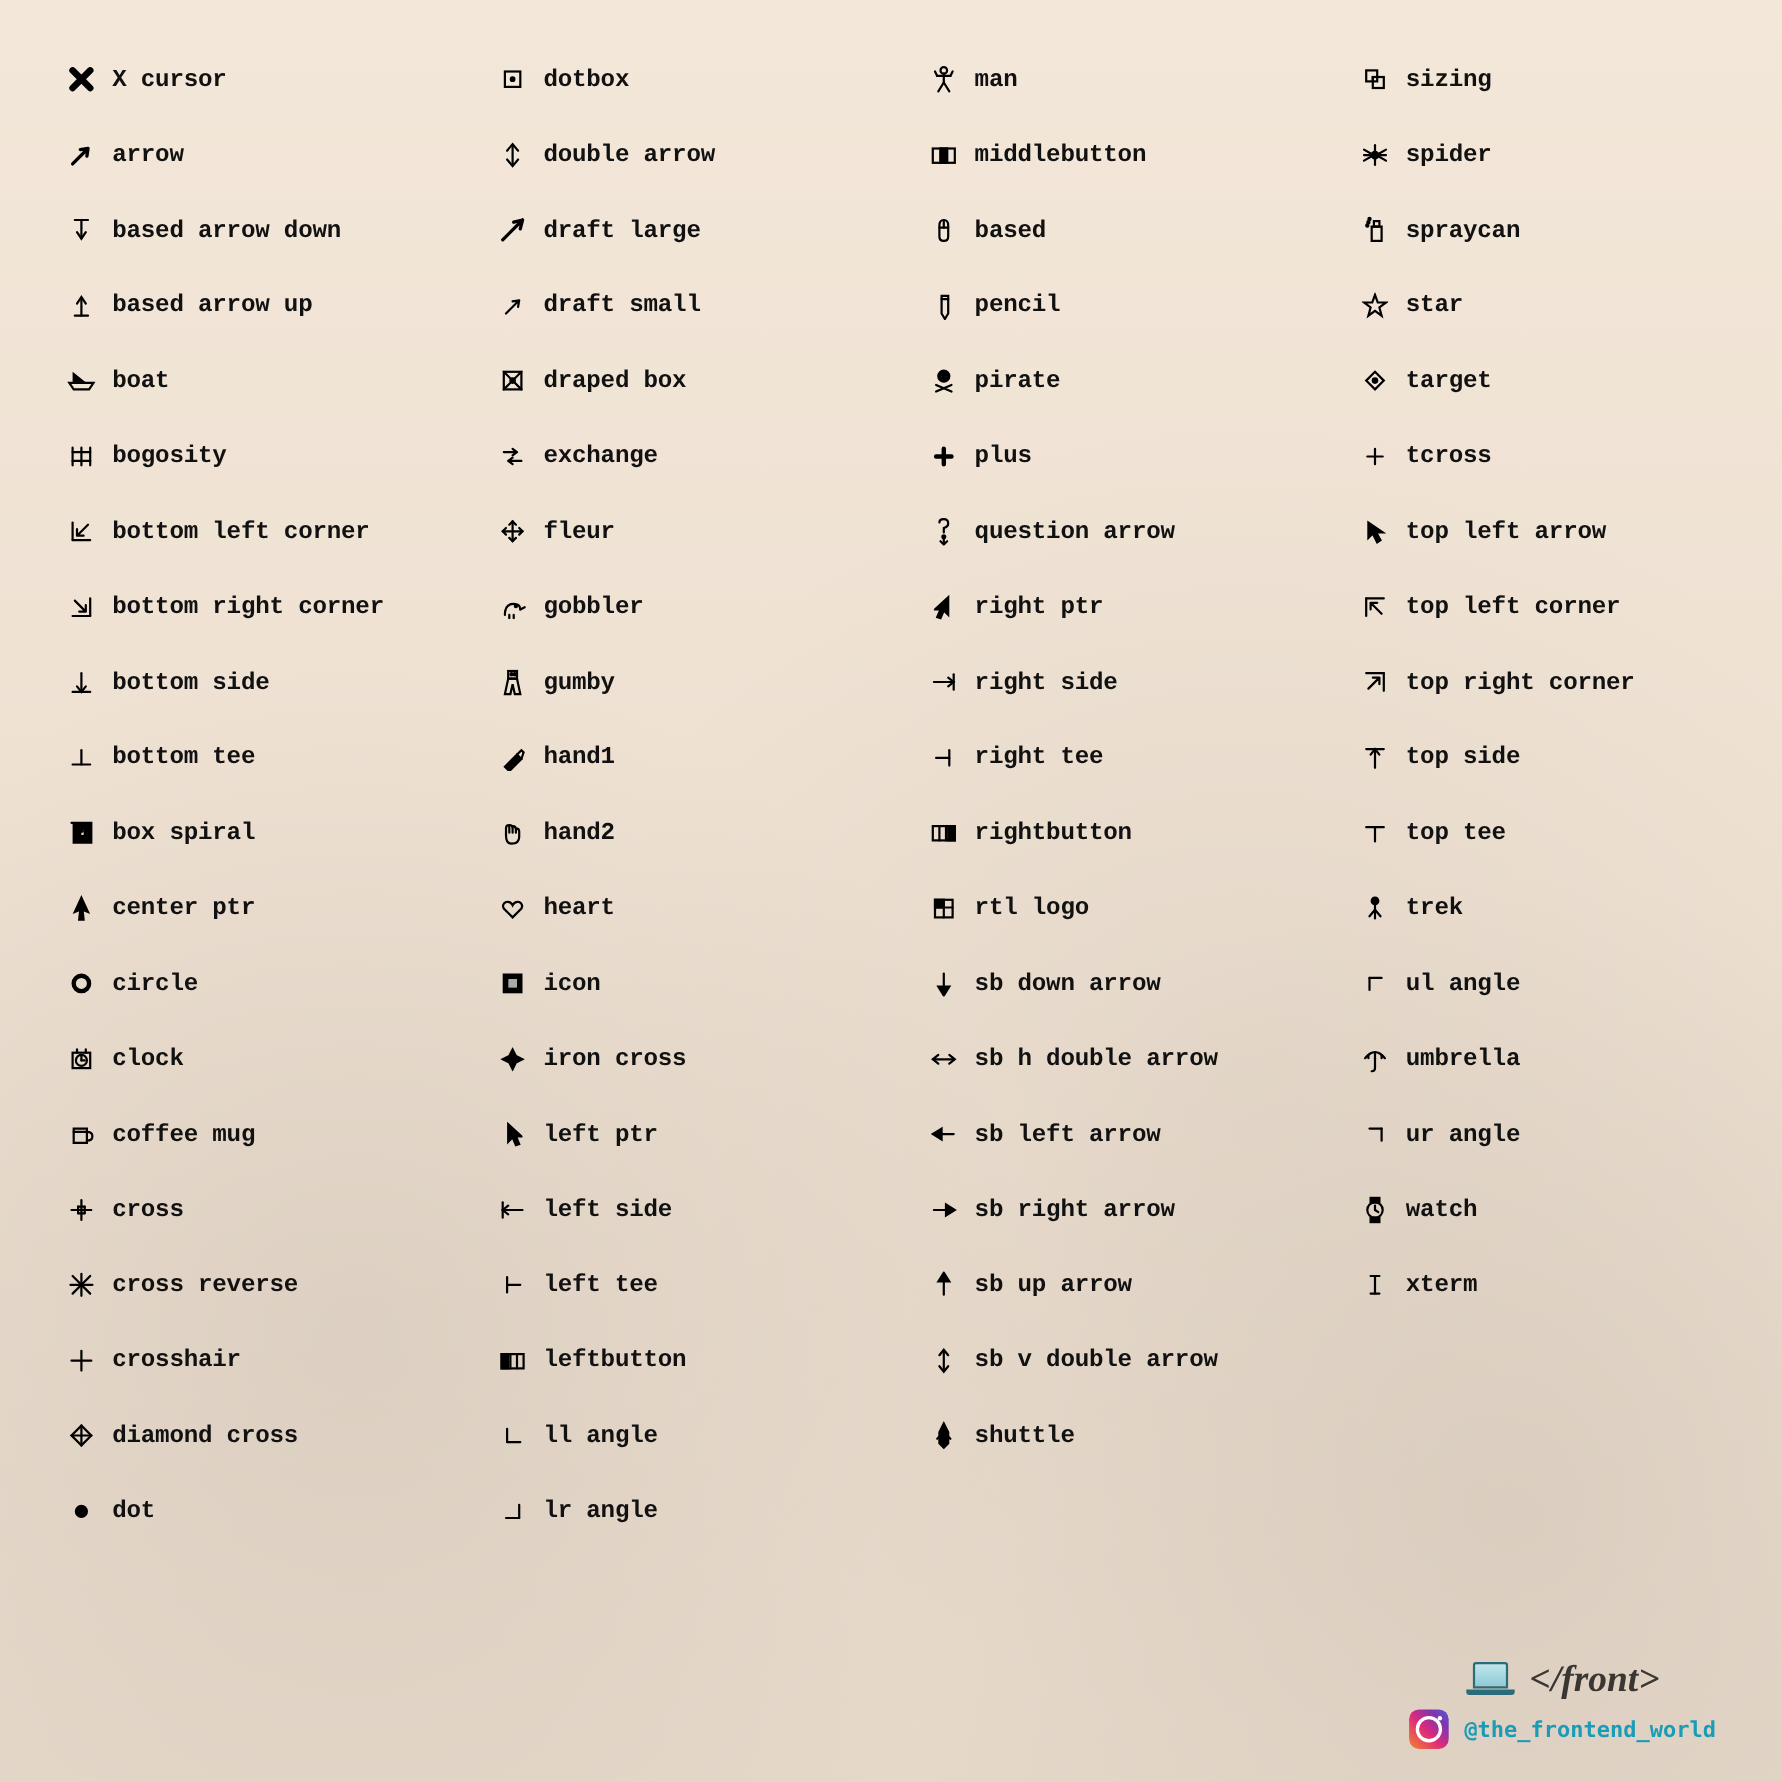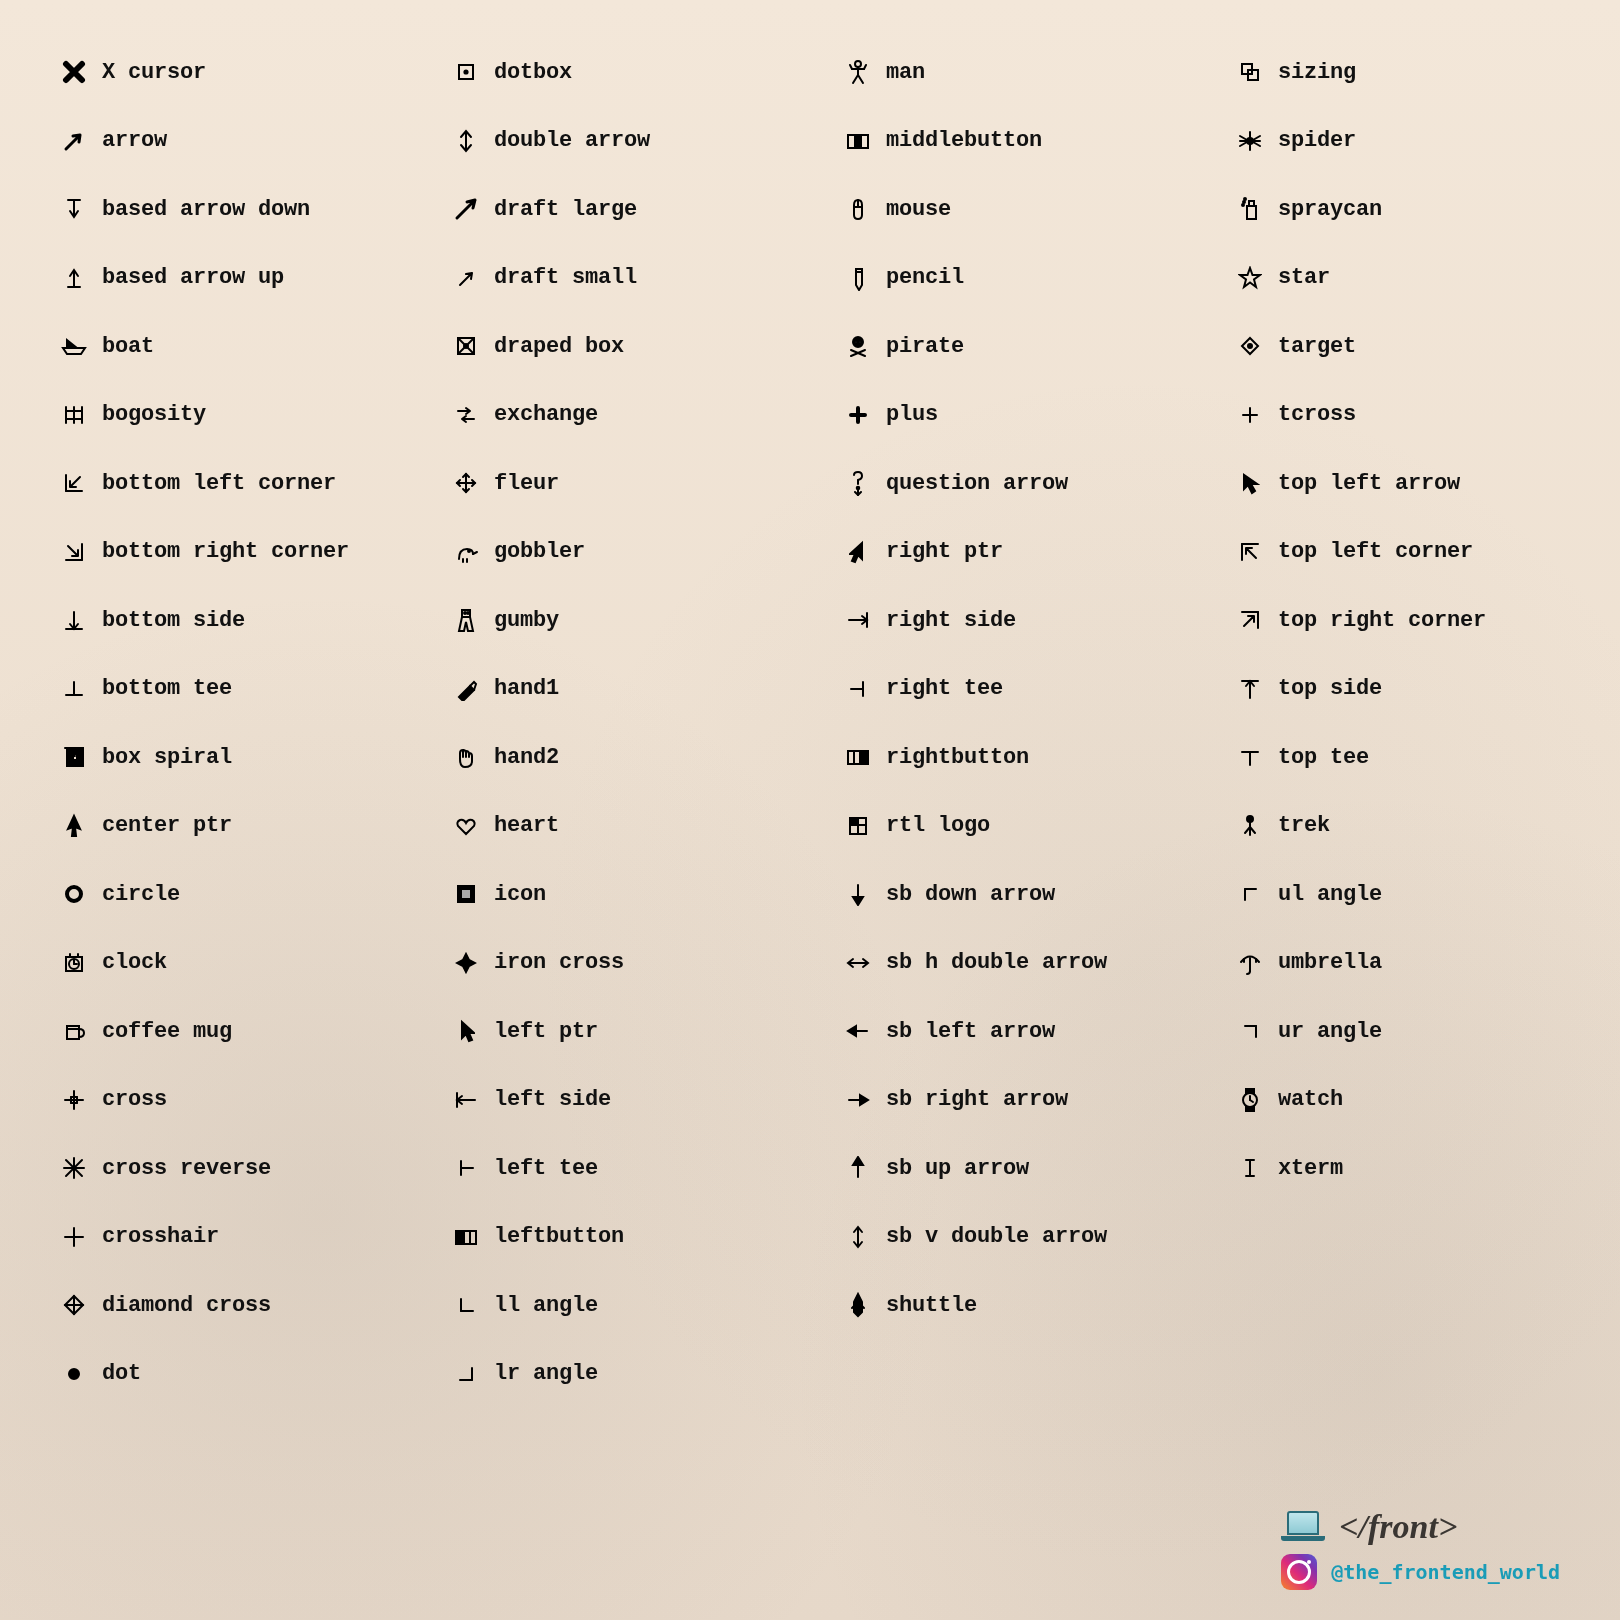--- a/index.html
+++ b/index.html
@@ -27,21 +27,21 @@
   }
   .ico{
     width:56px;flex:0 0 56px;
     display:flex;align-items:center;justify-content:center;
     font-size:26px;line-height:1;
   }
   .ico svg{display:block;}
   .lab{font-size:22px;white-space:nowrap;letter-spacing:-.2px;}
   .footer{
     position:absolute;right:60px;bottom:30px;
-    display:flex;flex-direction:column;align-items:flex-start;gap:8px;
+    display:flex;flex-direction:column;align-items:center;gap:8px;
     font-style:italic;
   }
   .f1{display:flex;align-items:center;gap:14px;font-size:34px;font-family:"Segoe Script","Brush Script MT",cursive;color:#3a3632;}
   .f2{display:flex;align-items:center;gap:14px;font-size:20px;font-family:"Lucida Console",monospace;color:#1a9cb7;font-style:normal;}
   .laptop-icon{display:inline-block;width:44px;height:32px;position:relative;}
   .laptop-icon::before{content:'';position:absolute;left:6px;top:0;right:6px;bottom:8px;border:2px solid #2a6c79;border-radius:3px 3px 0 0;background:linear-gradient(180deg,#bfe6ec,#8fcad4);}
   .laptop-icon::after{content:'';position:absolute;left:0;right:0;bottom:2px;height:5px;background:#2a6c79;border-radius:0 0 3px 3px;}
   .insta-icon{width:36px;height:36px;border-radius:9px;background:linear-gradient(45deg,#f58529,#dd2a7b 45%,#8134af 75%,#515bd4);display:inline-flex;align-items:center;justify-content:center;position:relative;}
   .insta-icon::before{content:'';width:18px;height:18px;border:3px solid #fff;border-radius:50%;}
   .insta-icon::after{content:'';position:absolute;right:6px;top:6px;width:4px;height:4px;border-radius:50%;background:#fff;}
@@ -467,21 +467,21 @@
         <span class="lab">middlebutton</span>
       </div>
       <div class="row">
         <span class="ico">
           <svg width="22" height="24" viewBox="0 0 22 24" stroke="#000" stroke-width="2" fill="none" stroke-linecap="round">
             <path d="M7 8 Q7 3 11 3 Q15 3 15 8 V18 Q15 22 11 22 Q7 22 7 18 Z"></path>
             <line x1="7" y1="10" x2="15" y2="10"></line>
             <line x1="11" y1="3" x2="11" y2="10"></line>
           </svg>
         </span>
-        <span class="lab">mouse</span>
+        <span class="lab">based</span>
       </div>
       <div class="row">
         <span class="ico">
           <svg width="20" height="26" viewBox="0 0 20 26" stroke="#000" stroke-width="2" fill="none" stroke-linecap="round">
             <path d="M8 4 L14 4 L14 20 L11 25 L8 20 Z"></path>
             <line x1="8" y1="7" x2="14" y2="7"></line>
           </svg>
         </span>
         <span class="lab">pencil</span>
       </div>

